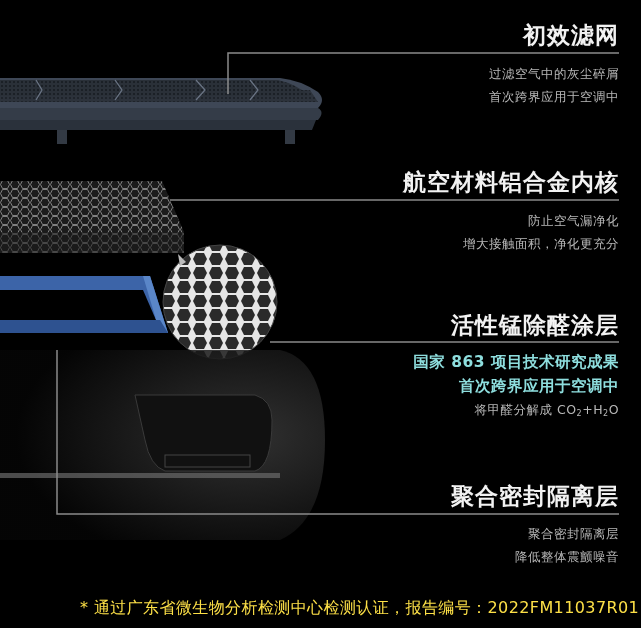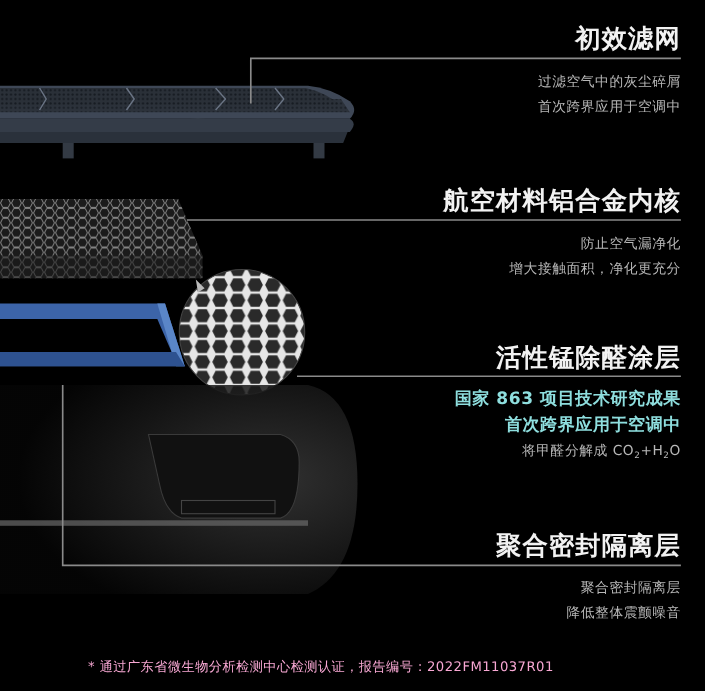--- a/index.html
+++ b/index.html
@@ -1,21 +1,21 @@
 <!DOCTYPE html>
 <html><head>
 <meta charset="utf-8">
 <style>
   html, body { margin:0; padding:0; background:#000; }
   body { width:641px; height:628px; position:relative; overflow:hidden; font-family:"DejaVu Sans","Liberation Sans",sans-serif; color:#fff; }
   .abs { position:absolute; }
   .title { position:absolute; right:22px; font-size:23px; font-weight:bold; color:#f2f2f2; letter-spacing:1px; text-align:right; white-space:nowrap; }
   .desc { position:absolute; right:22px; font-size:12.5px; color:#b8b8b8; text-align:left; line-height:23px; white-space:nowrap; letter-spacing:0.5px; }
   .hl { position:absolute; right:22px; font-size:15.5px; font-weight:bold; color:#8edede; text-align:left; line-height:24px; white-space:nowrap; letter-spacing:0.5px; }
-  .footnote { position:absolute; left:80px; top:598px; font-size:12px; color:#f9a8d4; white-space:nowrap; letter-spacing:0.4px; }
+  .footnote { position:absolute; left:80px; top:598px; font-size:16px; color:#fde047; white-space:nowrap; letter-spacing:0.4px; }
   sub { font-size:8px; vertical-align:-2px; }
 </style>
 </head>
 <body>
 
 <svg class="abs" style="left:0;top:0" width="641" height="628">
   <defs>
     <pattern id="mesh" width="4" height="4" patternUnits="userSpaceOnUse">
       <rect width="4" height="4" fill="#2a3038"></rect>
       <circle cx="2" cy="2" r="1" fill="#151a20"></circle>

